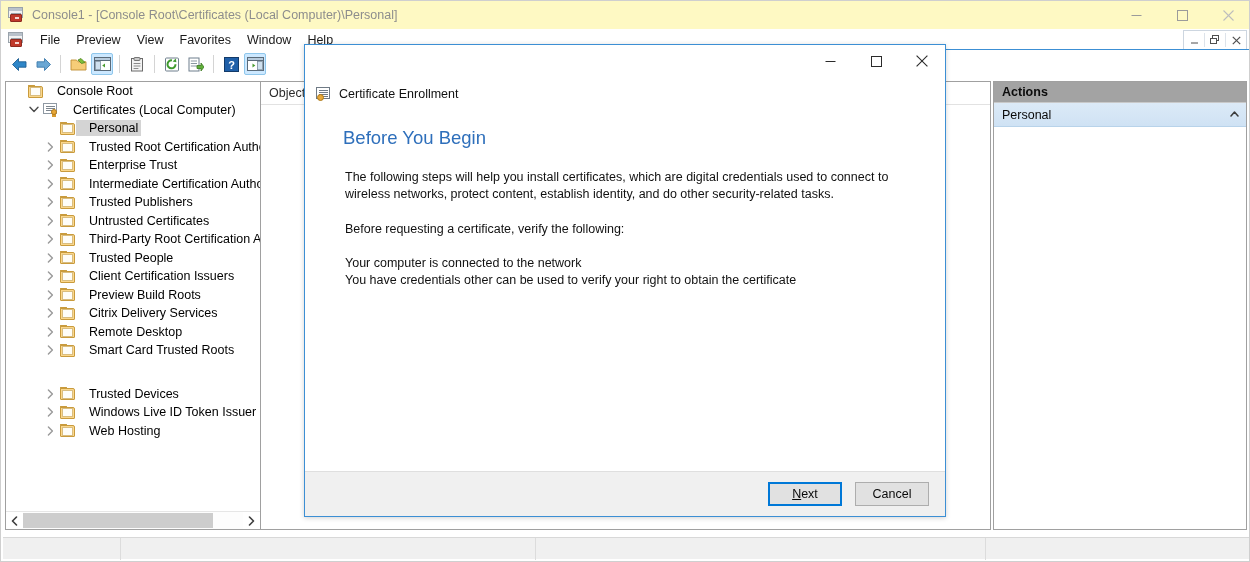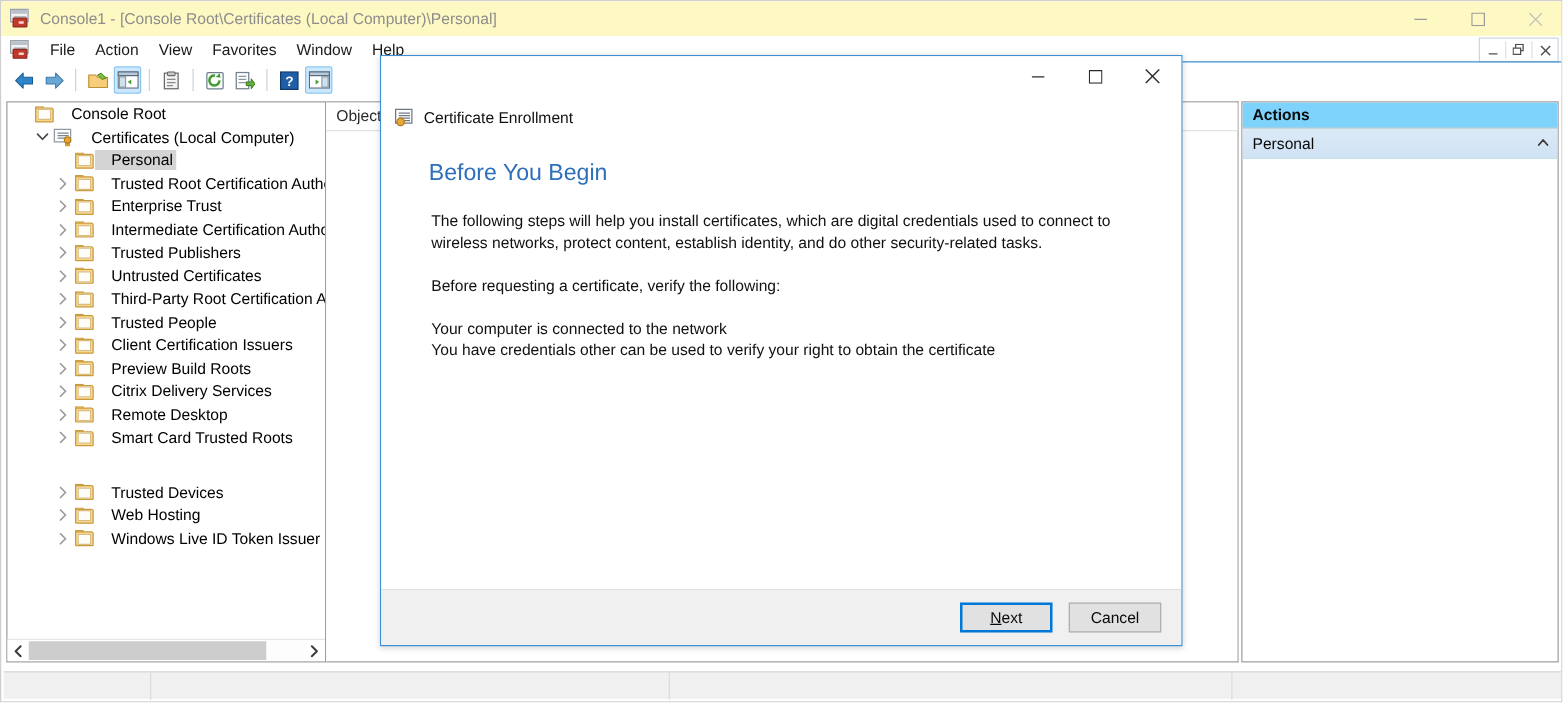--- a/index.html
+++ b/index.html
@@ -194,21 +194,21 @@
 
   
   .actions-pane {
     position: absolute; left: 990px; top: 2px; width: 254px; height: 449px;
     background: #ffffff; border: 1px solid #a0a0a0; box-sizing: border-box;
     overflow: hidden;
   }
   .actions-title {
     height: 20px; line-height: 20px; padding-left: 8px;
     font-size: 12.5px; font-weight: bold; color: #0b0b0b;
-    background: #7dd3fc; border-bottom: 1px solid #c9c9c9;
+    background: #a3a3a3; border-bottom: 1px solid #c9c9c9;
   }
   .actions-group {
     height: 23px; display: flex; align-items: center; justify-content: space-between;
     padding: 0 7px 0 8px;
     background: linear-gradient(to bottom, #dceaf7 0%, #cfe2f4 100%);
     border-bottom: 1px solid #b8d3ea;
     font-size: 12.5px; color: #0a0a0a;
   }
   .actions-item {
     height: 22px; display: flex; align-items: center; justify-content: space-between;
@@ -330,21 +330,21 @@
   </div>
 
   <div class="menubar">
     <div class="menubar-icon">
       <div class="mmc-ico">
           <div class="win"></div>
           <div class="box"></div>
         </div>
     </div>
     <div class="menu-item">File</div>
-    <div class="menu-item">Action</div>
+    <div class="menu-item">Preview</div>
     <div class="menu-item">View</div>
     <div class="menu-item">Favorites</div>
     <div class="menu-item">Window</div>
     <div class="menu-item">Help</div>
 
     <div class="mdi-controls">
       <div class="mdi-btn">
         <svg width="9" height="9" viewBox="0 0 9 9">
             <line x1="1" y1="7" x2="8" y2="7" stroke="#4f4f4f" stroke-width="1"></line>
           </svg>
@@ -679,36 +679,36 @@
                 <polyline points="1.4,1 5.4,5 1.4,9" fill="none" stroke="#9a9a9a" stroke-width="1.4" stroke-linecap="round" stroke-linejoin="round"></polyline>
               </svg>
             </span>
             <span class="tn-icon">
               <span class="folder">
                 <span class="tab"></span>
                 <span class="back"></span>
                 <span class="paper"></span>
               </span>
             </span>
+            <span class="tn-label">Windows Live ID Token Issuer</span>
+          </div>
+          <div class="tree-node" style="padding-left: 36px;">
+            <span class="tn-chev">
+              <svg width="7" height="10" viewBox="0 0 7 10">
+                <polyline points="1.4,1 5.4,5 1.4,9" fill="none" stroke="#9a9a9a" stroke-width="1.4" stroke-linecap="round" stroke-linejoin="round"></polyline>
+              </svg>
+            </span>
+            <span class="tn-icon">
+              <span class="folder">
+                <span class="tab"></span>
+                <span class="back"></span>
+                <span class="paper"></span>
+              </span>
+            </span>
             <span class="tn-label">Web Hosting</span>
-          </div>
-          <div class="tree-node" style="padding-left: 36px;">
-            <span class="tn-chev">
-              <svg width="7" height="10" viewBox="0 0 7 10">
-                <polyline points="1.4,1 5.4,5 1.4,9" fill="none" stroke="#9a9a9a" stroke-width="1.4" stroke-linecap="round" stroke-linejoin="round"></polyline>
-              </svg>
-            </span>
-            <span class="tn-icon">
-              <span class="folder">
-                <span class="tab"></span>
-                <span class="back"></span>
-                <span class="paper"></span>
-              </span>
-            </span>
-            <span class="tn-label">Windows Live ID Token Issuer</span>
           </div>
         </div>
 
       <div class="h-scroll">
         <div class="hs-arrow">
           <svg width="7" height="10" viewBox="0 0 7 10">
               <polyline points="5.5,1 1.5,5 5.5,9" fill="none" stroke="#3c3c3c" stroke-width="1.6" stroke-linecap="round" stroke-linejoin="round"></polyline>
             </svg>
         </div>
         <div class="hs-track">

